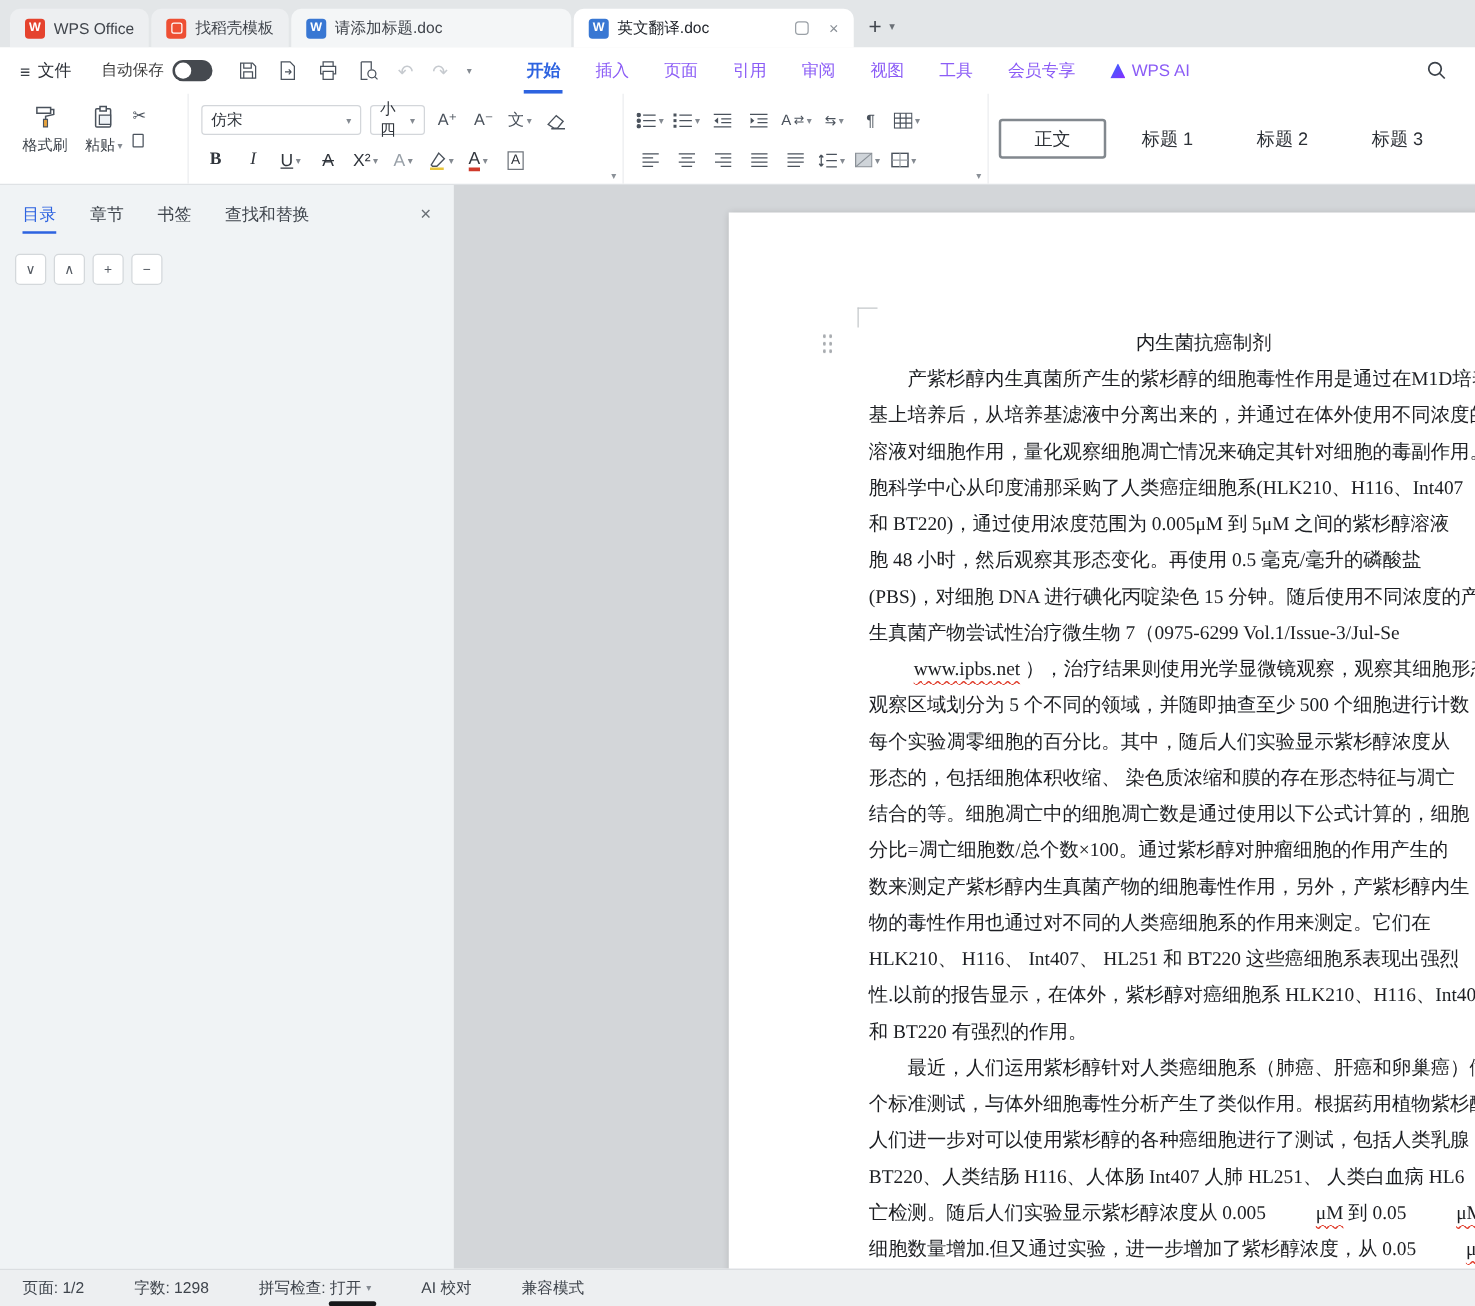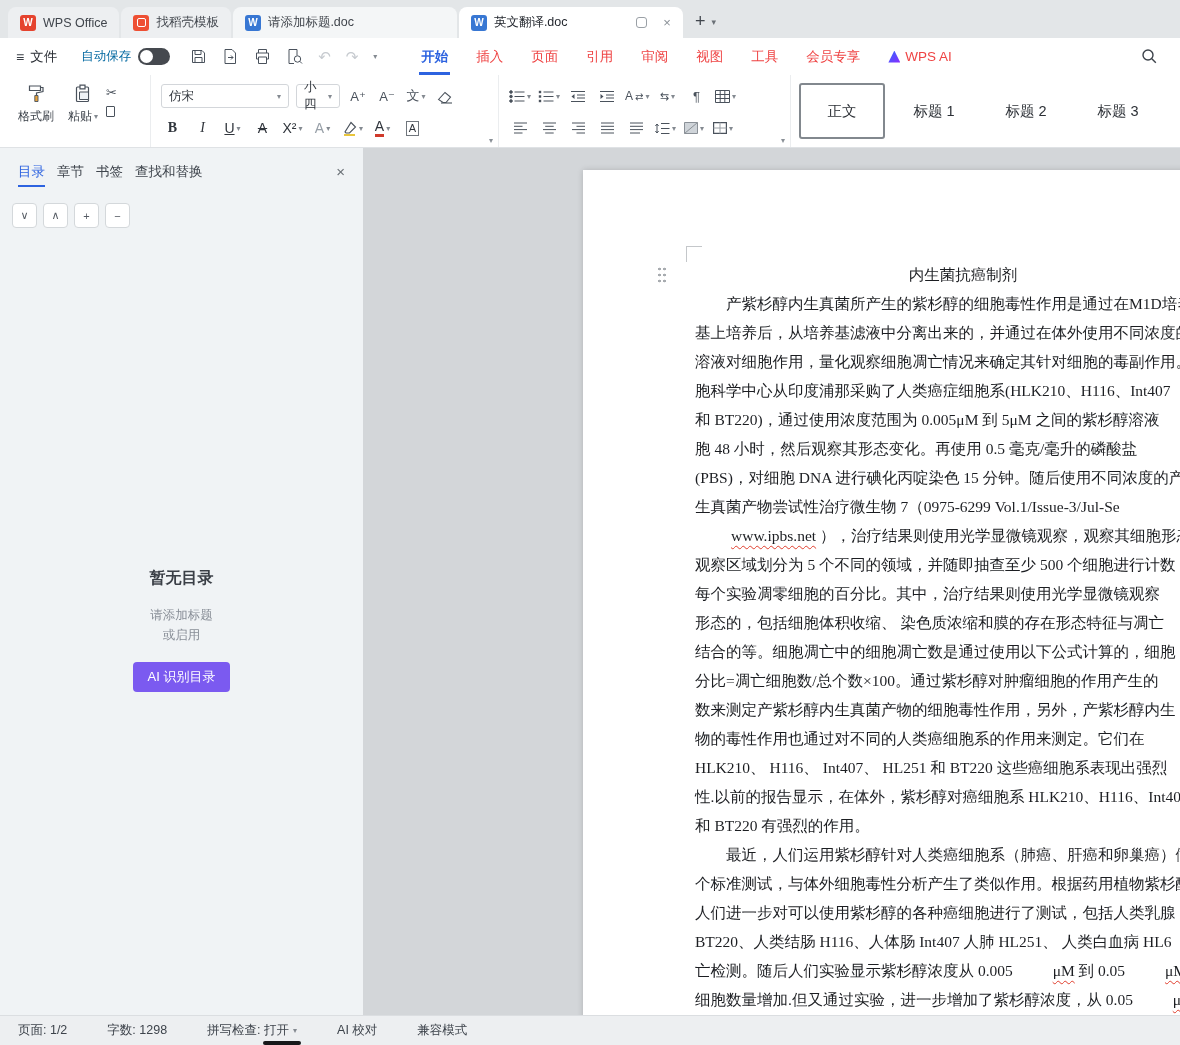--- a/index.html
+++ b/index.html
@@ -21,29 +21,29 @@
   .tlabel { white-space:nowrap; overflow:hidden; text-overflow:ellipsis; }
   .popout { width:11px; height:11px; border:1px solid #9aa0a6; border-radius:3px; margin-left:auto; flex:none; }
   .tclose { color:#8a9097; font-size:13px; margin-left:9px; flex:none; }
   .newtab { font-size:18px; color:#41464d; background:none; border:none; margin:0 0 8px 10px; line-height:1; cursor:pointer; }
   .tchev { color:#6a7076; font-size:9px; margin:0 0 11px 6px; }
 
   
   .menubar { position:absolute; top:38px; left:0; right:0; height:37px; background:#fff; display:flex; align-items:center; }
   .file-btn { display:flex; align-items:center; gap:6px; margin-left:16px; font-size:13.5px; color:#2b2f36; cursor:pointer; }
   .hamb { font-size:14px; color:#3a3f46; }
-  .autosave { display:flex; align-items:center; gap:7px; margin-left:24px; font-size:12.5px; color:#0369a1; }
+  .autosave { display:flex; align-items:center; gap:7px; margin-left:24px; font-size:12.5px; color:#404040; }
   .toggle { width:32px; height:17px; border-radius:9px; background:#45494f; position:relative; cursor:pointer; flex:none; }
   .knob { position:absolute; left:2px; top:2px; width:13px; height:13px; border-radius:50%; background:#fff; }
   .qicons { display:flex; align-items:center; gap:15px; margin-left:20px; color:#4a525c; }
   .qic { display:flex; align-items:center; cursor:pointer; }
   .qic.dis { color:#c6cacf; font-size:15px; cursor:default; }
   .qchev { font-size:8px; color:#848a91; }
   .ribbontabs { display:flex; align-items:center; margin-left:30px; height:100%; }
-  .rtab { padding:0 14px; font-size:13.5px; color:#ef4444; height:100%; display:flex; align-items:center; gap:5px; position:relative; cursor:pointer; white-space:nowrap; }
+  .rtab { padding:0 14px; font-size:13.5px; color:#8b5cf6; height:100%; display:flex; align-items:center; gap:5px; position:relative; cursor:pointer; white-space:nowrap; }
   .rtab.active { color:var(--accent,#2d63e0); font-weight:bold; }
   .rtab.active::after { content:""; position:absolute; left:12px; right:12px; bottom:0; height:3px; background:var(--accent,#2d63e0); }
   .ai-mark { width:12px; height:12px; background:linear-gradient(135deg,#2e6bff,#8a2bff); clip-path:polygon(50% 0,100% 100%,0 100%); display:inline-block; }
   .searchwrap { margin-left:auto; margin-right:22px; cursor:pointer; display:flex; align-items:center; }
 
   
   .ribbon { position:absolute; top:75px; left:0; right:0; height:73px; background:#fff; border-bottom:1px solid #dfe2e5; display:flex; }
   .grp { position:relative; height:100%; }
   .grp + .grp { border-left:1px solid #ebedef; }
   .launcher { position:absolute; right:5px; bottom:2px; font-size:8px; color:#8a9097; }
@@ -68,27 +68,27 @@
   .lbl-i { font-style:italic; font-family:"Liberation Serif","DejaVu Serif",serif; }
   .lbl-u { text-decoration:underline; }
   .lbl-strike { text-decoration:line-through; }
   .lbl-effects { color:#98a0a8; }
   .lbl-color { border-bottom:3px solid #d03a2b; line-height:1.05; }
   .lbl-border { border:1px solid #70767d; font-size:11px; line-height:13px; padding:0 2px; }
   svg.ic { display:block; }
   .ic path, .ic rect, .ic circle, .ic line { vector-effect:non-scaling-stroke; }
 
   .grp.styles { flex:1; display:flex; align-items:center; gap:6px; padding:0 8px; }
-  .style-item { width:86px; height:56px; display:flex; align-items:center; justify-content:center; font-size:14.5px; color:#2c3036; border:2px solid transparent; border-radius:3px; cursor:pointer; white-space:nowrap; }
+  .style-item { width:86px; height:32px; display:flex; align-items:center; justify-content:center; font-size:14.5px; color:#2c3036; border:2px solid transparent; border-radius:3px; cursor:pointer; white-space:nowrap; }
   .style-item.selected { border-color:#82888e; background:#fff; }
 
   
   .main { position:absolute; top:148px; left:0; right:0; bottom:30px; display:flex; }
   .sidebar { width:363px; background:#f0f3f5; position:relative; flex:none; }
-  .side-tabs { display:flex; align-items:center; gap:12px; padding:0 18px; height:47px; font-size:13.5px; color:#3f454d; }
+  .side-tabs { display:flex; align-items:center; gap:27px; padding:0 18px; height:47px; font-size:13.5px; color:#3f454d; }
   .stab { height:100%; display:flex; align-items:center; position:relative; cursor:pointer; white-space:nowrap; }
   .stab.active { color:var(--accent,#2d63e0); }
   .stab.active::after { content:""; position:absolute; left:0; right:0; bottom:8px; height:2px; background:var(--accent,#2d63e0); }
   .side-close { margin-left:auto; color:#6a7076; font-size:15px; cursor:pointer; }
   .side-nav { display:flex; gap:6px; padding:8px 12px; }
   .nbtn { width:25px; height:25px; border:1px solid #d4d8db; background:#fff; border-radius:4px; color:#555b63; font-size:11px; display:flex; align-items:center; justify-content:center; cursor:pointer; }
   .empty { position:absolute; left:0; right:0; top:420px; text-align:center; }
   .empty-title { font-size:16px; font-weight:bold; color:#3a3f46; margin-bottom:16px; }
   .empty-sub { font-size:12.5px; color:#878d96; line-height:20px; }
   .ai-btn { margin-top:17px; background:var(--ai-purple,#7b5af0); color:#fff; border:none; border-radius:4px; height:30px; padding:0 15px; font-size:13px; cursor:pointer; }
@@ -426,46 +426,40 @@
           <span class="stab">书签</span>
           <span class="stab">查找和替换</span>
           <span class="side-close">×</span>
       </div>
       <div class="side-nav">
         <button class="nbtn">∨</button>
         <button class="nbtn">∧</button>
         <button class="nbtn">+</button>
         <button class="nbtn">−</button>
       </div>
-      <div class="empty">
-        <div class="empty-title">暂无目录</div>
-        <div class="empty-sub">请添加标题</div>
-        <div class="empty-sub">或启用</div>
-        <button class="ai-btn">AI 识别目录</button>
-      </div>
     </aside>
 
     <section class="docarea">
       <div class="page">
         <div class="cropmark"></div>
         <div class="draghandle"></div>
         <div class="content">
           <div class="doc-title">内生菌抗癌制剂</div>
           <div id="doclines">
               <div class="dline ind"><span>产紫杉醇内生真菌所产生的紫杉醇的细胞毒性作用是通过在M1D培养</span></div>
               <div class="dline "><span>基上培养后，从培养基滤液中分离出来的，并通过在体外使用不同浓度的</span></div>
               <div class="dline "><span>溶液对细胞作用，量化观察细胞凋亡情况来确定其针对细胞的毒副作用。</span></div>
               <div class="dline "><span>胞科学中心从印度浦那采购了人类癌症细胞系(HLK210、H116、Int407</span></div>
               <div class="dline "><span>和 BT220)，通过使用浓度范围为 0.005μM 到 5μM 之间的紫杉醇溶液</span></div>
               <div class="dline "><span>胞 48 小时，然后观察其形态变化。再使用 0.5 毫克/毫升的磷酸盐</span></div>
               <div class="dline "><span>(PBS)，对细胞 DNA 进行碘化丙啶染色 15 分钟。随后使用不同浓度的产紫</span></div>
               <div class="dline "><span>生真菌产物尝试性治疗微生物 7（0975-6299 Vol.1/Issue-3/Jul-Se</span></div>
               <div class="dline "><span class="sq">www.ipbs.net</span><span> ），治疗结果则使用光学显微镜观察，观察其细胞形态变</span></div>
               <div class="dline "><span>观察区域划分为 5 个不同的领域，并随即抽查至少 500 个细胞进行计数</span></div>
-              <div class="dline "><span>每个实验凋零细胞的百分比。其中，治疗结果则使用光学显微镜观察</span></div>
+              <div class="dline "><span>每个实验凋零细胞的百分比。其中，随后人们实验显示紫杉醇浓度从</span></div>
               <div class="dline "><span>形态的，包括细胞体积收缩、 染色质浓缩和膜的存在形态特征与凋亡</span></div>
               <div class="dline "><span>结合的等。细胞凋亡中的细胞凋亡数是通过使用以下公式计算的，细胞</span></div>
               <div class="dline "><span>分比=凋亡细胞数/总个数×100。通过紫杉醇对肿瘤细胞的作用产生的</span></div>
               <div class="dline "><span>数来测定产紫杉醇内生真菌产物的细胞毒性作用，另外，产紫杉醇内生</span></div>
               <div class="dline "><span>物的毒性作用也通过对不同的人类癌细胞系的作用来测定。它们在</span></div>
               <div class="dline "><span>HLK210、 H116、 Int407、 HL251 和 BT220 这些癌细胞系表现出强烈</span></div>
               <div class="dline "><span>性.以前的报告显示，在体外，紫杉醇对癌细胞系 HLK210、H116、Int407</span></div>
               <div class="dline "><span>和 BT220 有强烈的作用。</span></div>
               <div class="dline ind"><span>最近，人们运用紫杉醇针对人类癌细胞系（肺癌、肝癌和卵巢癌）做</span></div>
               <div class="dline "><span>个标准测试，与体外细胞毒性分析产生了类似作用。根据药用植物紫杉醇</span></div>

